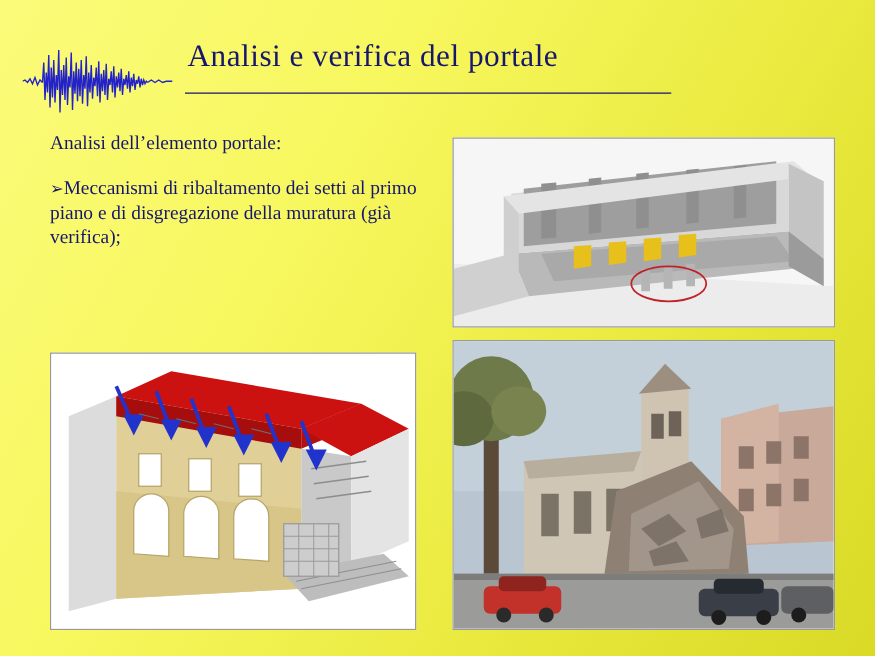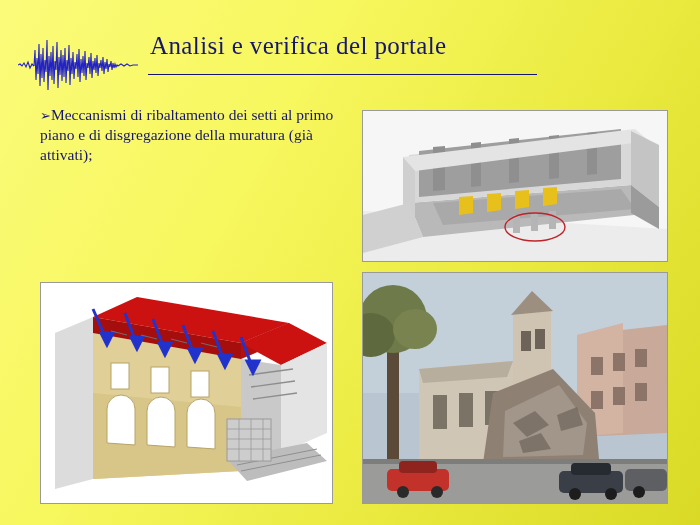--- a/index.html
+++ b/index.html
@@ -123,22 +123,23 @@
                  L97,34 L98,37 L99,35 L100,36"></path>
         <path d="M100,36 L103,34 L106,36 L109,34 L112,36 L115,35 L120,35"></path>
       </g>
     </svg>
   </div>
 
   <div id="title">Analisi e verifica del portale</div>
   <div id="title-rule"></div>
 
   <div id="textblock">
+    <div class="para lead">Analisi dell’elemento portale:</div>
     <div class="para">
-      <span class="bullet-glyph">➢</span><span>Meccanismi di ribaltamento dei setti al primo piano e di disgregazione della muratura (già attivati);</span>
+      <span class="bullet-glyph">➢</span><span>Meccanismi di ribaltamento dei setti al primo piano e di disgregazione della muratura (già verifica);</span>
     </div>
   </div>
 
   <div class="photo-frame" id="img-model3d">
     <svg width="304" height="150" viewBox="0 0 304 150" xmlns="http://www.w3.org/2000/svg">
       <rect x="0" y="0" width="304" height="150" fill="#f6f6f6"></rect>
 
       <polygon points="0,150 304,150 304,118 0,100" fill="#ececec"></polygon>
 
       <polygon points="46,92 268,74 290,102 60,126" fill="#b9b9b9"></polygon>

